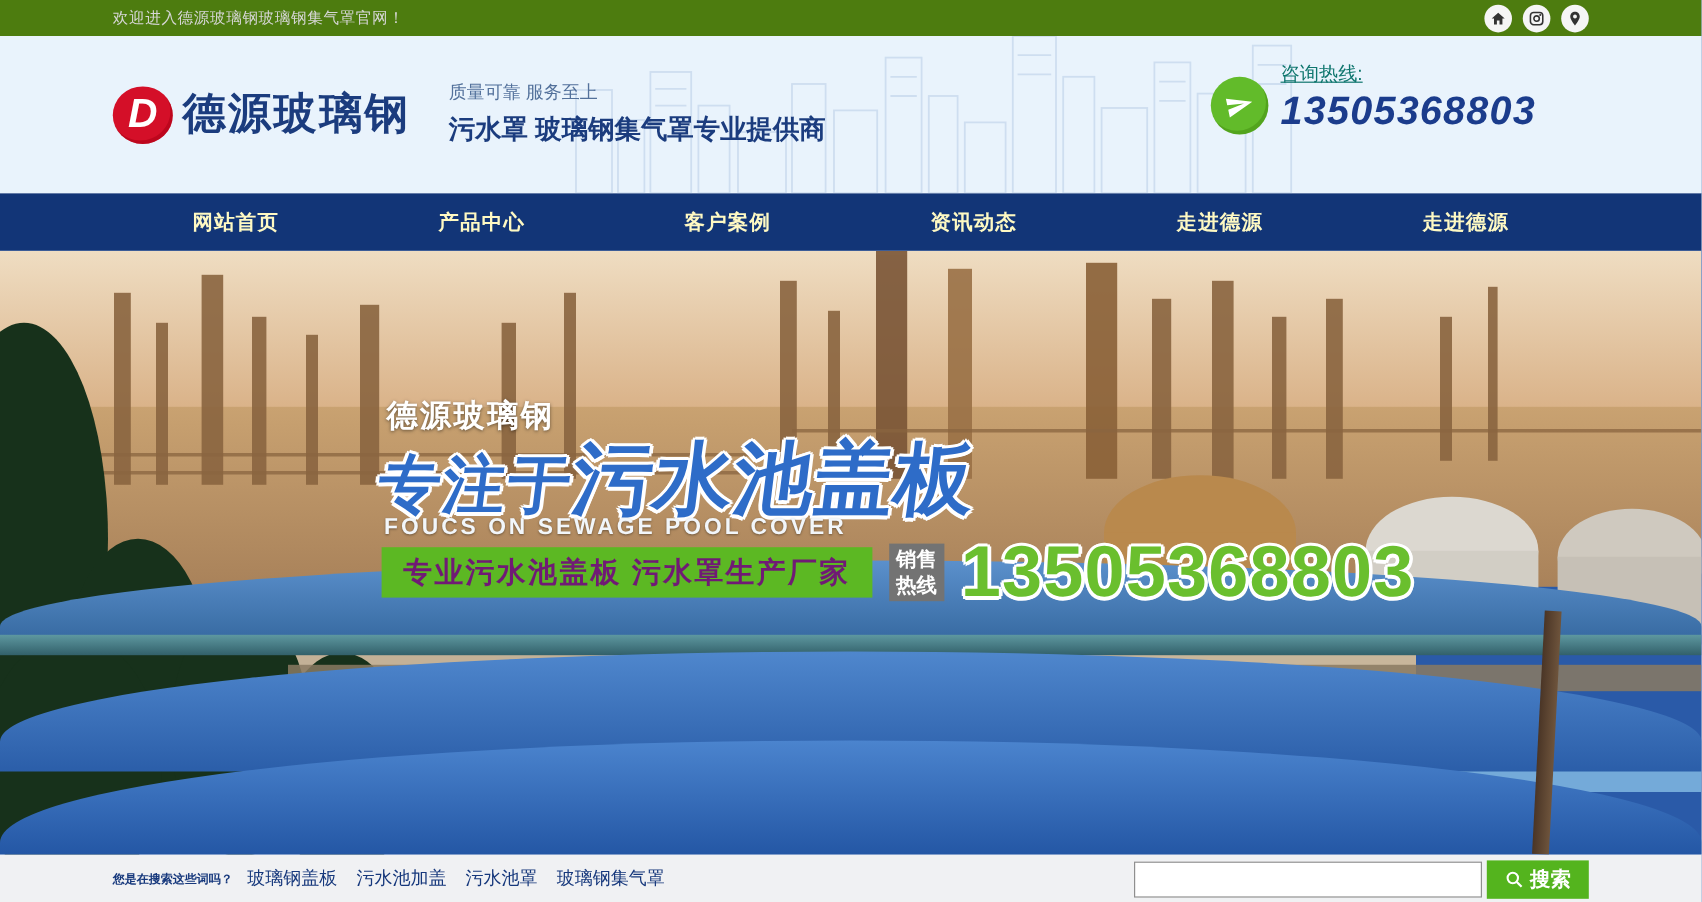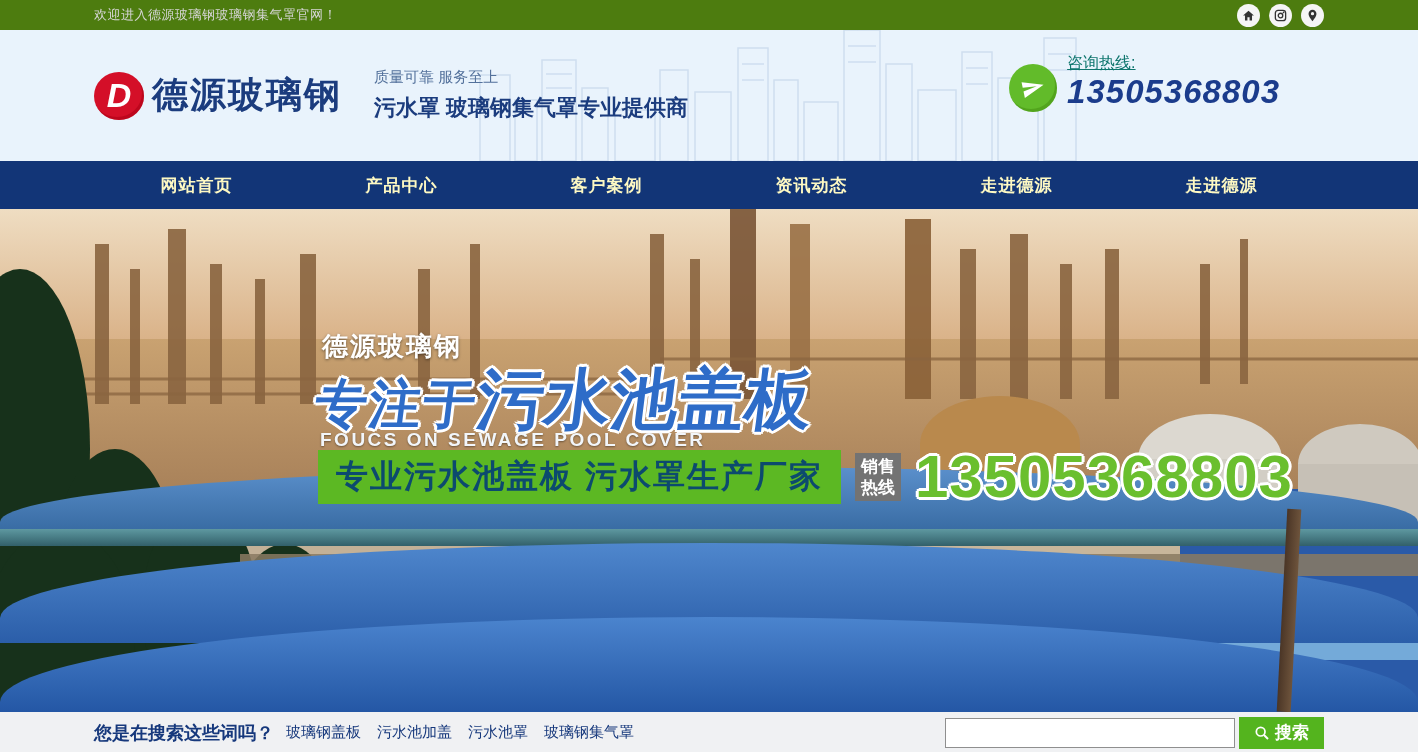--- a/index.html
+++ b/index.html
@@ -86,37 +86,37 @@
   .headline-main { font-size:66px; letter-spacing:1px; }
   .banner-sub {
     position:absolute; left:320px; top:220px; color:#f2f6fa; font-size:19px; font-weight:bold;
     letter-spacing:2.5px; text-shadow:0 1px 2px rgba(0,0,0,.4);
   }
   .tagline-row {
     position:absolute; left:318px; top:236px; height:64px;
     display:flex; align-items:center; gap:14px;
   }
   .tagline-btn {
-    background:#5cb823; color:#0c4a6e; font-size:32px; font-weight:bold;
+    background:#5cb823; color:#701a75; font-size:24px; font-weight:bold;
     padding:5px 18px; letter-spacing:2px; cursor:pointer;
   }
   .sales-badge {
     background:#737373; color:#fff; font-size:17px; font-weight:bold;
     line-height:1.25; padding:3px 6px; text-align:center;
   }
   .sales-number {
     color:#6abf2e; font-size:60px; font-weight:bold; letter-spacing:1px; line-height:1;
     text-shadow:-3px 0 0 #fff,3px 0 0 #fff,0 -3px 0 #fff,0 3px 0 #fff,
                 -2px -2px 0 #fff,2px 2px 0 #fff,-2px 2px 0 #fff,2px -2px 0 #fff;
   }
 
   
   .searchbar { height:41px; background:#f0f1f3; }
   .searchbar .container { height:41px; display:flex; align-items:center; }
-  .search-prompt { font-size:18px; font-weight:bold; color:#16387c; }
+  .search-prompt { font-size:10px; font-weight:bold; color:#16387c; }
   .keywords { display:flex; gap:16px; margin-left:12px; }
   .keyword { font-size:15px; color:#16387c; cursor:pointer; text-decoration:none; }
   .search-group { margin-left:auto; display:flex; align-items:center; }
   .search-input {
     width:290px; height:30px; border:1px solid #8f8f8f; background:#fff;
     font-size:14px; padding:0 8px; outline:none;
   }
   .search-btn {
     width:85px; height:32px; margin-left:4px; border:none; background:#54b41e;
     color:#fff; font-size:17px; font-weight:bold; cursor:pointer;

